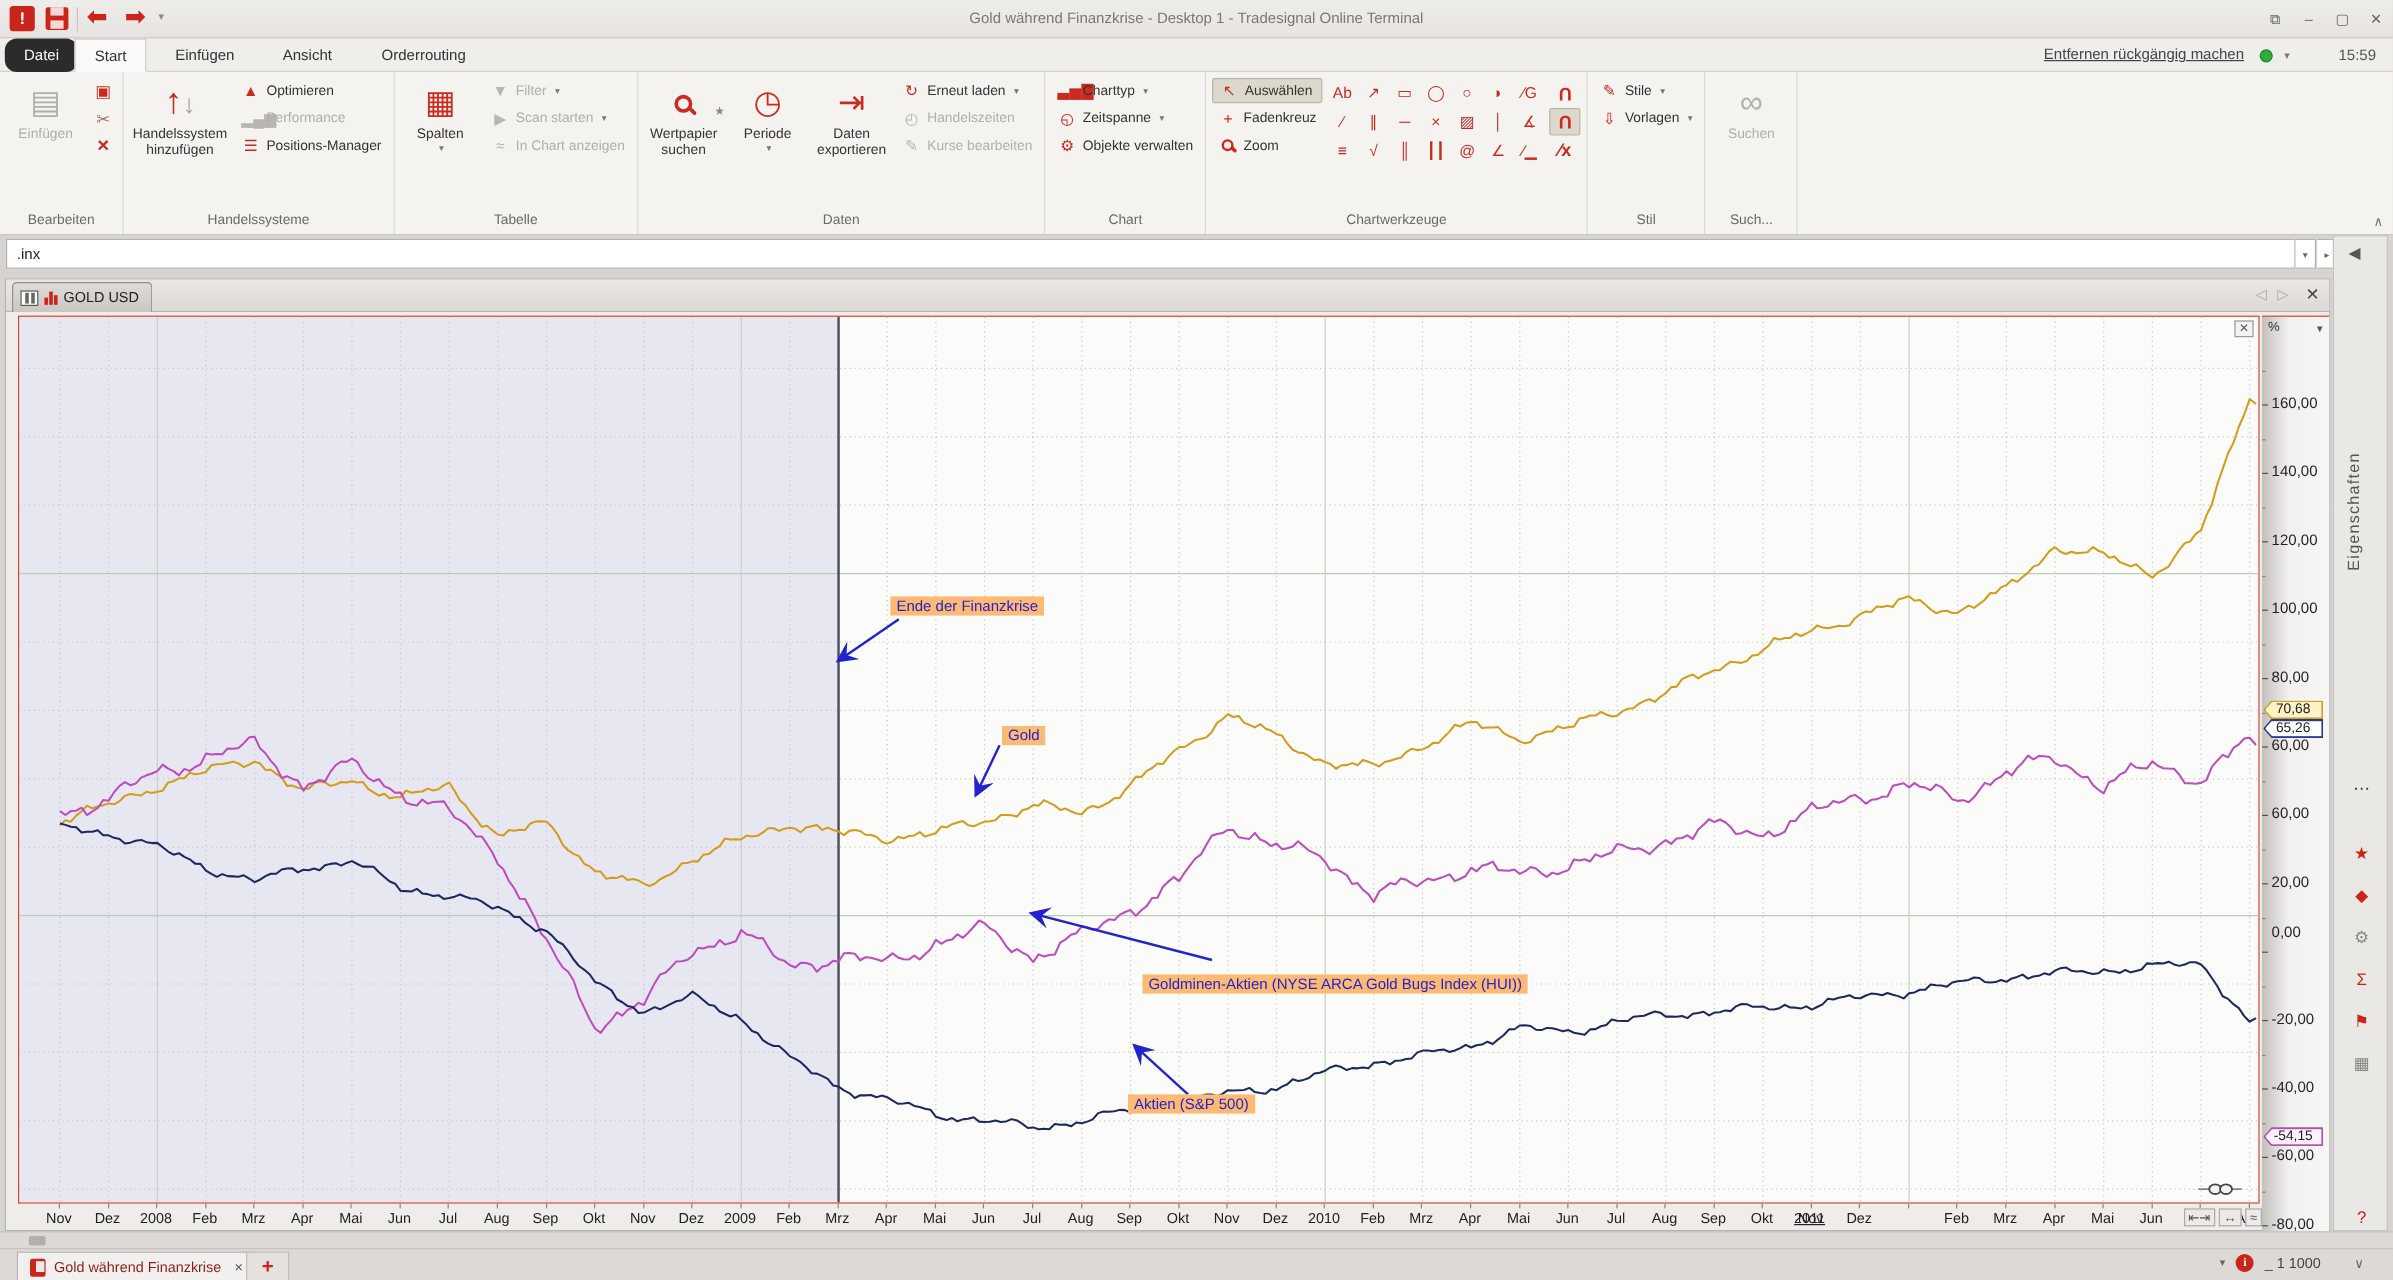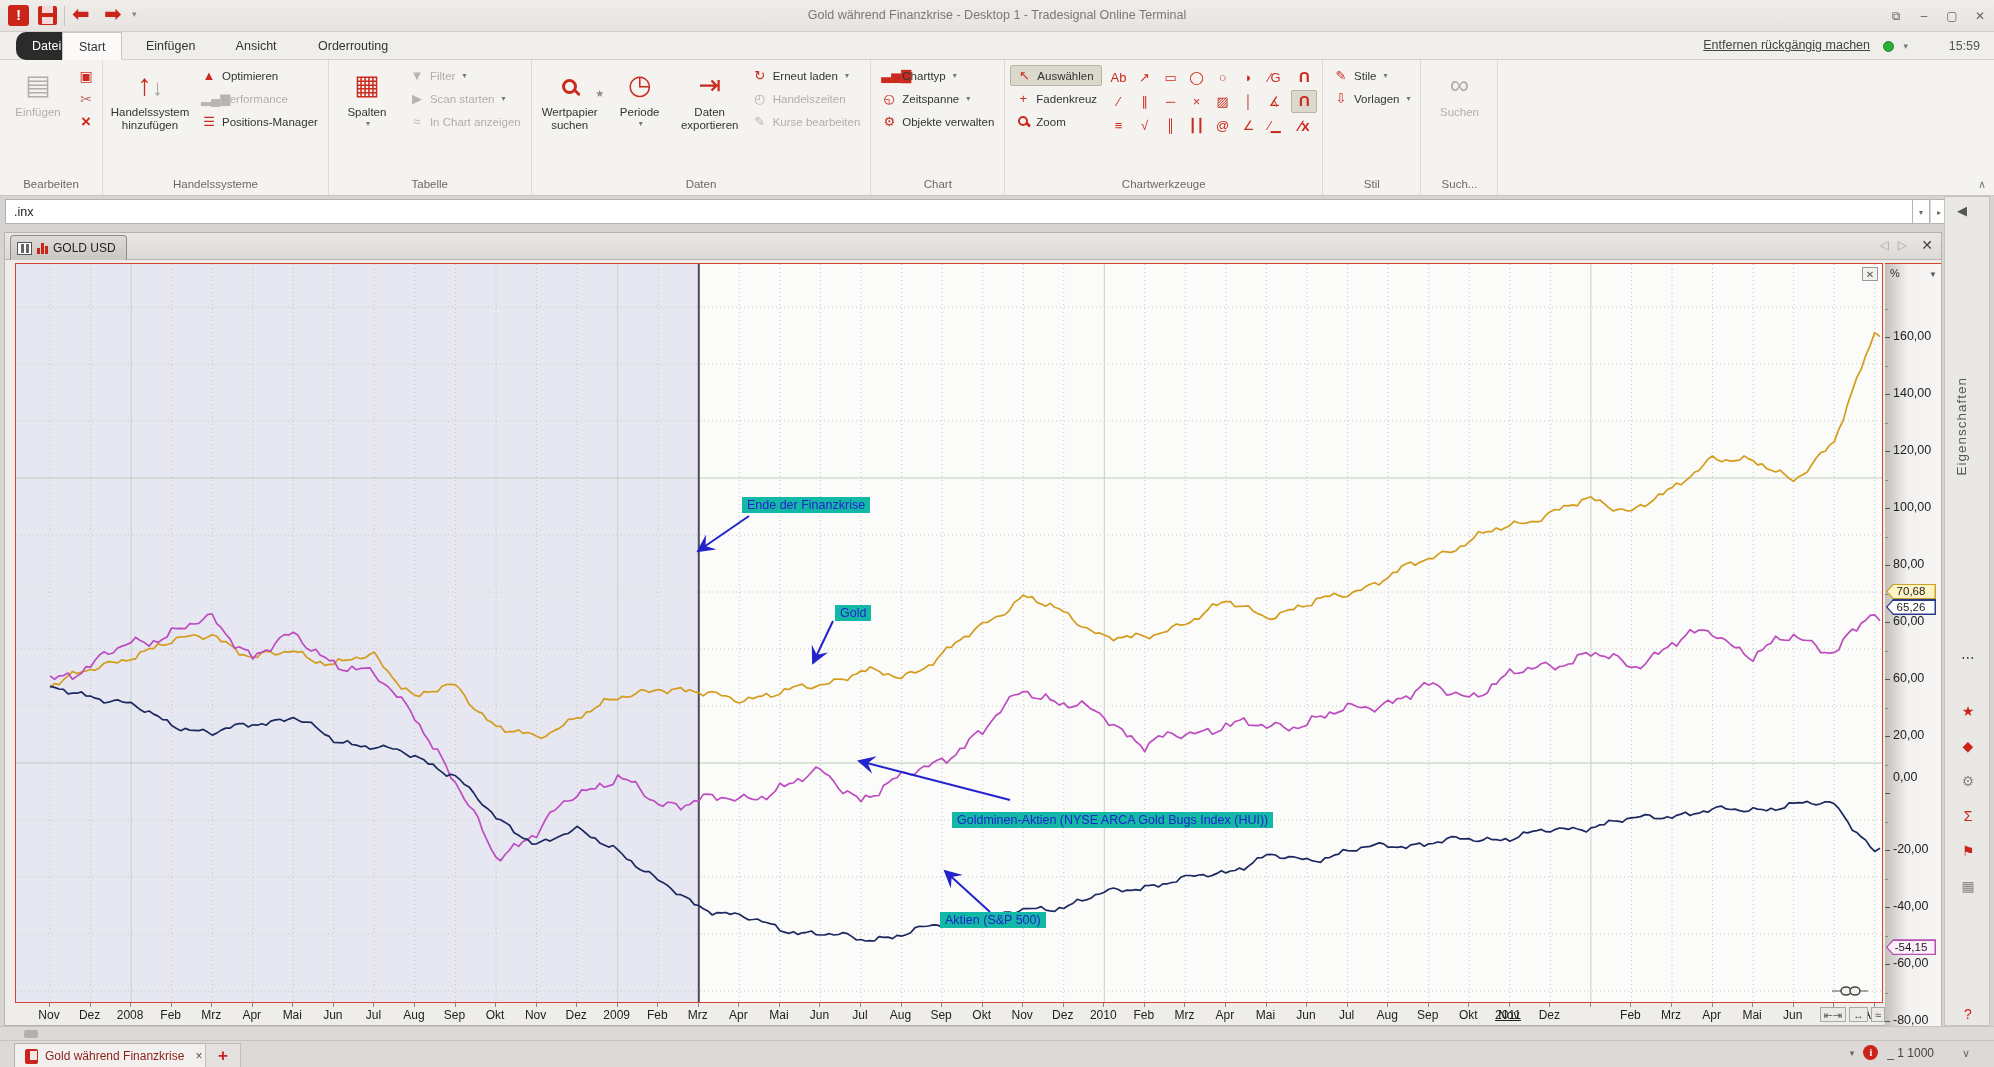--- a/index.html
+++ b/index.html
@@ -68,21 +68,21 @@
   #tabstrip { position:absolute; left:0; top:0; width:100%; height:27px; background:linear-gradient(#e9e6e3,#dcd9d6); border-bottom:1px solid #b9b6b3; }
   #charttab { position:absolute; left:5px; top:2px; height:25px; background:linear-gradient(#dfdcd8,#cac7c2); border:1px solid #8f8c89; border-bottom:none; border-radius:4px 4px 0 0; display:flex; align-items:center; gap:5px; padding:0 10px 0 6px; font-size:12px; color:#222; }
   .paneicon { width:15px; height:13px; background:#fff; border:1px solid #555; display:flex; gap:2px; align-items:center; justify-content:center; }
   .paneicon i { width:3px; height:9px; background:#666; }
   .minibars { display:flex; align-items:flex-end; gap:1px; height:12px; }
   .minibars i { width:3px; background:#cb241b; }
   .wnav { position:absolute; top:5px; font-size:12px; color:#aaa8a5; }
   .wclose { position:absolute; top:4px; right:8px; font-size:14px; color:#444; font-weight:bold; }
   #plot { position:absolute; left:10px; top:30px; width:1868px; height:740px; background:#fbfbf9; border:1px solid #d24432; }
   #plotsvg { position:absolute; left:0; top:0; }
-  .ann { position:absolute; background:#14b8a6; color:#2323cc; font-size:12.5px; padding:1px 5px; white-space:nowrap; z-index:5;text-align:center; }
+  .ann { position:absolute; background:#fdba74; color:#2323cc; font-size:12.5px; padding:1px 5px; white-space:nowrap; z-index:5;text-align:center; }
   #plotclose { position:absolute; right:4px; top:3px; width:16px; height:14px; border:1px solid #999; color:#555; font-size:10px; line-height:13px; text-align:center; background:#f4f2ef; z-index:6; }
   #xaxis { position:absolute; left:10px; top:772px; width:1868px; height:22px; }
   .xlab { position:absolute; top:3px; width:44px; text-align:center; font-size:12px; color:#222; }
   .xtick { position:absolute; top:-2px; width:1px; height:4px; background:#888; }
   #scale { position:absolute; left:1880px; top:30px; width:56px; height:764px; background:linear-gradient(to right,#c3c0bd,#f2f1ef 40%,#f7f6f4); border-top:1px solid #d24432; }
   .ylab { position:absolute; left:8px; font-size:12.5px; color:#222; }
   .ytick { position:absolute; left:0; width:5px; height:1px; background:#555; }
   .yminor { position:absolute; left:0; width:3px; height:1px; background:#888; }
   #pctlabel { position:absolute; left:5px; top:3px; font-size:11px; color:#333; }
   #scalecaret { position:absolute; right:4px; top:6px; font-size:8px; color:#555; }
@@ -129,21 +129,21 @@
       <div class="winctl" style="right: 30px;">▢</div>
       <div class="winctl" style="right: 2px;">✕</div>
     </div>
 </div>
 
 <div id="menurow">
   <span id="undolink">Entfernen rückgängig machen</span>
   <span id="conndot"></span>
   <span id="conncaret">▾</span>
   <span id="clock">15:59</span>
-<div class="mtab file" style="left: 16px; border-radius: 10px;">Datei</div>
+<div class="mtab file" style="left: 4px; border-radius: 10px;">Datei</div>
     <div class="mtab active" style="left: 62px;">Start</div>
     <div class="mtab" style="left: 130px;">Einfügen</div>
     <div class="mtab" style="left: 219.6px;">Ansicht</div>
     <div class="mtab" style="left: 302px;">Orderrouting</div>
   </div>
 
 <div id="ribbon">
   <span id="ribcollapse">∧</span>
 <div class="rgroup">
       <div class="rcontent">

